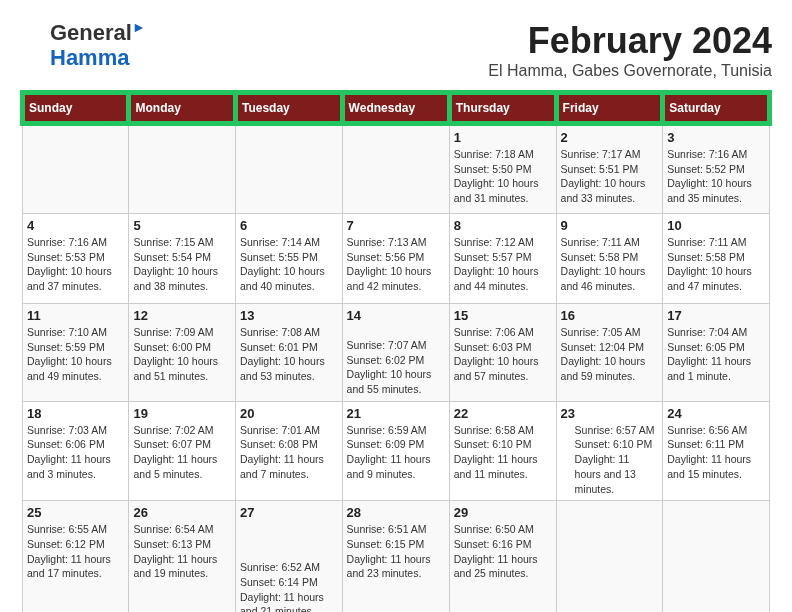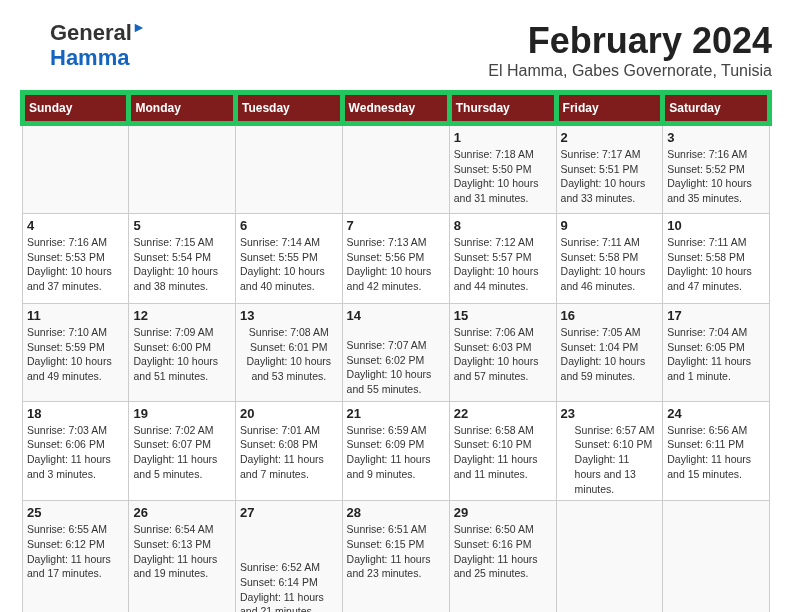--- a/index.html
+++ b/index.html
@@ -191,40 +191,40 @@
 Daylight: 10 hours and 49 minutes.</div>
         </td>
         <td>
           <span class="day-number">12</span>
           <div class="day-info" style="white-space: pre-line;">Sunrise: 7:09 AM
 Sunset: 6:00 PM
 Daylight: 10 hours and 51 minutes.</div>
         </td>
         <td>
           <span class="day-number">13</span>
-          <div class="day-info" style="white-space: pre-line; text-align: center;">Sunrise: 7:08 AM
+          <div class="day-info" style="white-space: pre-line;">Sunrise: 7:08 AM
 Sunset: 6:01 PM
 Daylight: 10 hours and 53 minutes.</div>
         </td>
         <td>
           <span class="day-number">14</span>
           <div class="day-info" style="white-space: pre-line; margin-top: 15px;">Sunrise: 7:07 AM
 Sunset: 6:02 PM
 Daylight: 10 hours and 55 minutes.</div>
         </td>
         <td>
           <span class="day-number">15</span>
           <div class="day-info" style="white-space: pre-line;">Sunrise: 7:06 AM
 Sunset: 6:03 PM
 Daylight: 10 hours and 57 minutes.</div>
         </td>
         <td>
           <span class="day-number">16</span>
           <div class="day-info" style="white-space: pre-line;">Sunrise: 7:05 AM
-Sunset: 1:04 PM
+Sunset: 12:04 PM
 Daylight: 10 hours and 59 minutes.</div>
         </td>
         <td>
           <span class="day-number">17</span>
           <div class="day-info" style="white-space: pre-line;">Sunrise: 7:04 AM
 Sunset: 6:05 PM
 Daylight: 11 hours and 1 minute.</div>
         </td>
       </tr>
       <tr>

